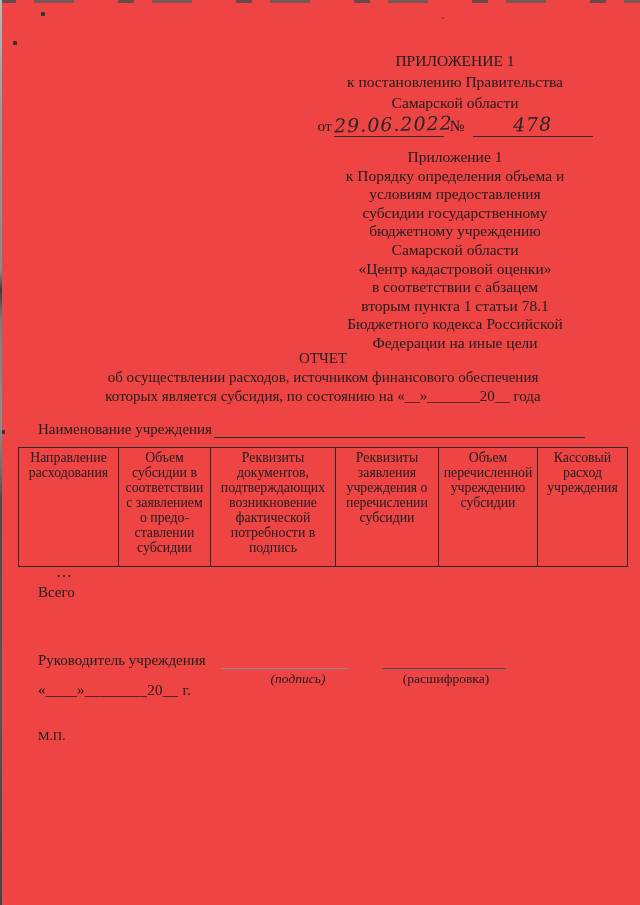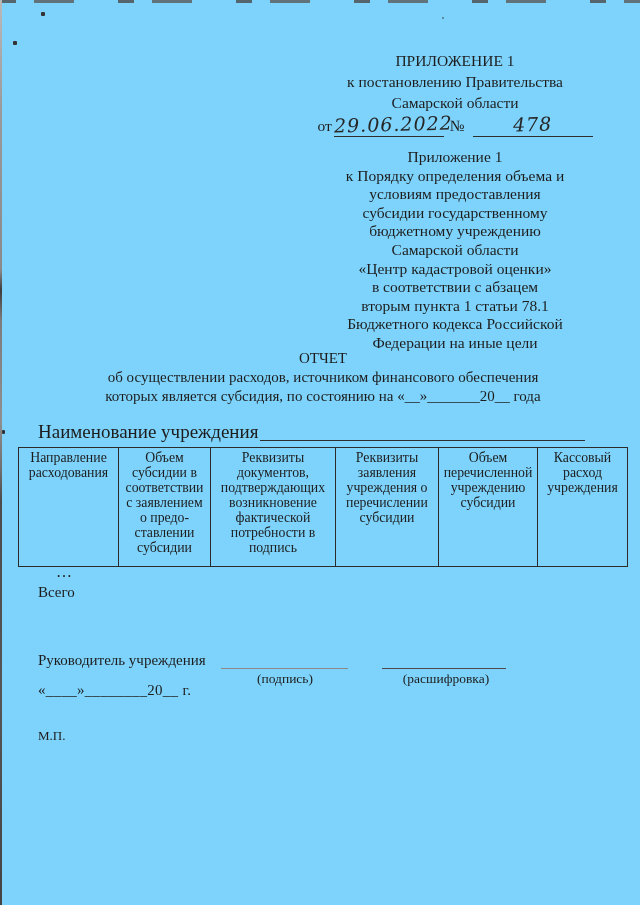--- a/index.html
+++ b/index.html
@@ -1,21 +1,21 @@
 <!DOCTYPE html>
 <html><head>
 <meta charset="utf-8">
 <style>
   * { margin:0; padding:0; box-sizing:border-box; }
   html,body { width:640px; height:905px; }
   body { font-family:"Liberation Serif", serif; background:#ffffff; }
 
   .page {
     position:relative; width:640px; height:905px;
-    background:#7dd3fc; color:#1d1d1d; overflow:hidden;
+    background:#ef4444; color:#1d1d1d; overflow:hidden;
   }
 
   
   .edge-top {
     position:absolute; top:0; left:0; width:640px; height:3px;
     background: repeating-linear-gradient(90deg,
       #4a4a4a 0 16px, transparent 16px 34px,
       #5a5a5a 34px 74px, transparent 74px 118px);
     opacity:.8;
   }
@@ -57,21 +57,21 @@
 
   
   .report {
     position:absolute; top:349px; left:0; width:646px;
     text-align:center; font-size:15px; line-height:19px;
   }
 
   
   .org-line {
     position:absolute; top:421px; left:38px; right:55px;
-    display:flex; align-items:center; font-size:19px;
+    display:flex; align-items:center; font-size:15px;
   }
   .org-fill { flex:1 1 auto; border-bottom:1.6px solid #2e2e2e; height:17px; margin-left:2px; }
 
   
   table.rep {
     position:absolute; top:447px; left:18px; width:609px;
     border-collapse:collapse; table-layout:fixed;
   }
   table.rep th {
     border:1.8px solid #2b2b2b;
@@ -82,21 +82,21 @@
 
   .ellipsis { position:absolute; top:563px; left:56px; font-size:16px; letter-spacing:1px; }
   .total    { position:absolute; top:584px; left:38px; font-size:15px; }
 
   
   .sig-label { position:absolute; top:652px; left:38px; font-size:15px; }
   .sig-line  { position:absolute; border-bottom:1.6px solid #4a4a4a; height:16px; }
   .sig-line.l1 { top:653px; left:221px; width:127px; border-color:#8a8a8a; }
   .sig-line.l2 { top:653px; left:382px; width:124px; }
   .sig-cap { position:absolute; top:671px; font-size:13.5px; text-align:center; }
-  .sig-cap.c1 { left:240px; width:90px; }
+  .sig-cap.c1 { left:253px; width:90px;font-style:italic; }
   .sig-cap.c2 { left:393px; width:106px; }
   .date-bottom { position:absolute; top:682px; left:38px; font-size:15px; letter-spacing:.3px; }
   .stamp { position:absolute; top:728px; left:38px; font-size:13px; }
 </style>
 </head>
 <body>
 
 <div class="page">
 
   <div class="edge-top"></div>

